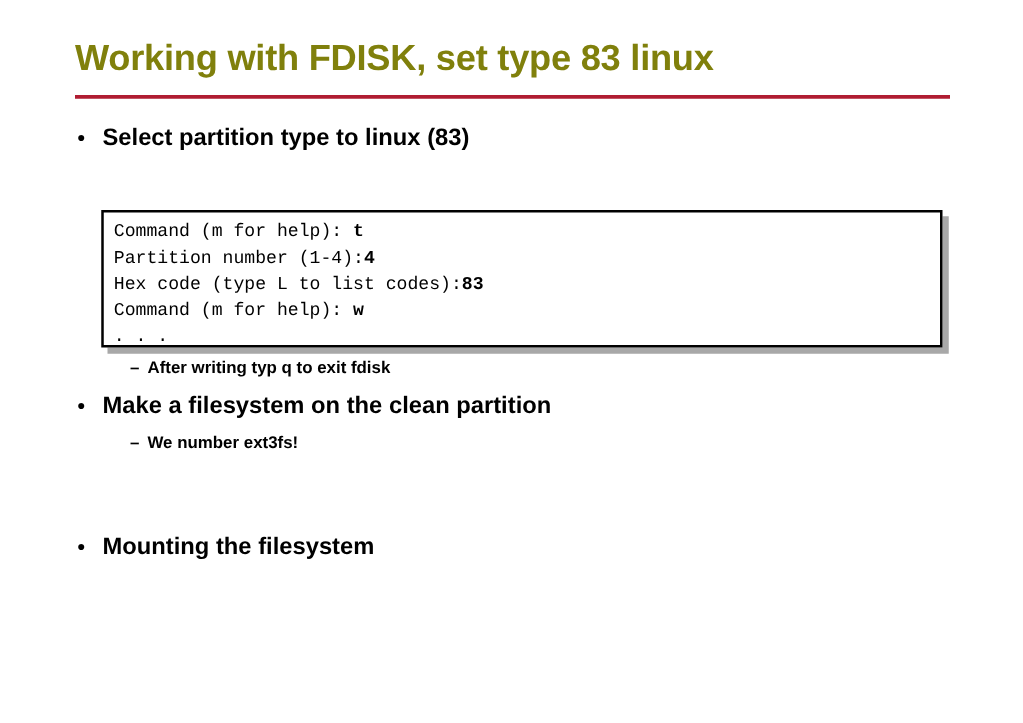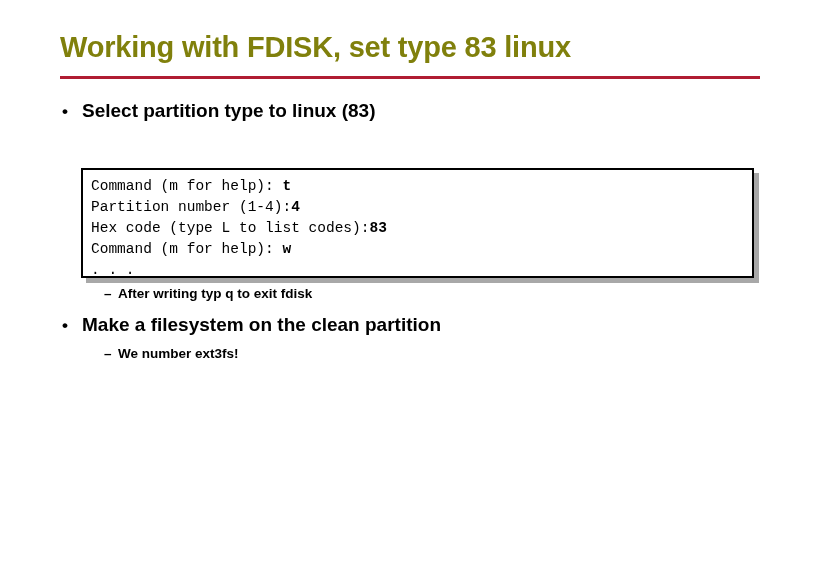--- a/index.html
+++ b/index.html
@@ -145,15 +145,18 @@
 
   <div class="bullet1" id="b-makefs">
     <span class="dot">•</span><span>Make a filesystem on the clean partition</span>
   </div>
 
   <div class="bullet2" id="b-ext3fs">
     <span class="dash">–</span><span>We number ext3fs!</span>
   </div>
 
 
+  <div class="bullet1" id="b-mounting">
+    <span class="dot">•</span><span>Mounting the filesystem</span>
+  </div>
 
 
 </div>
 
 </body></html>

